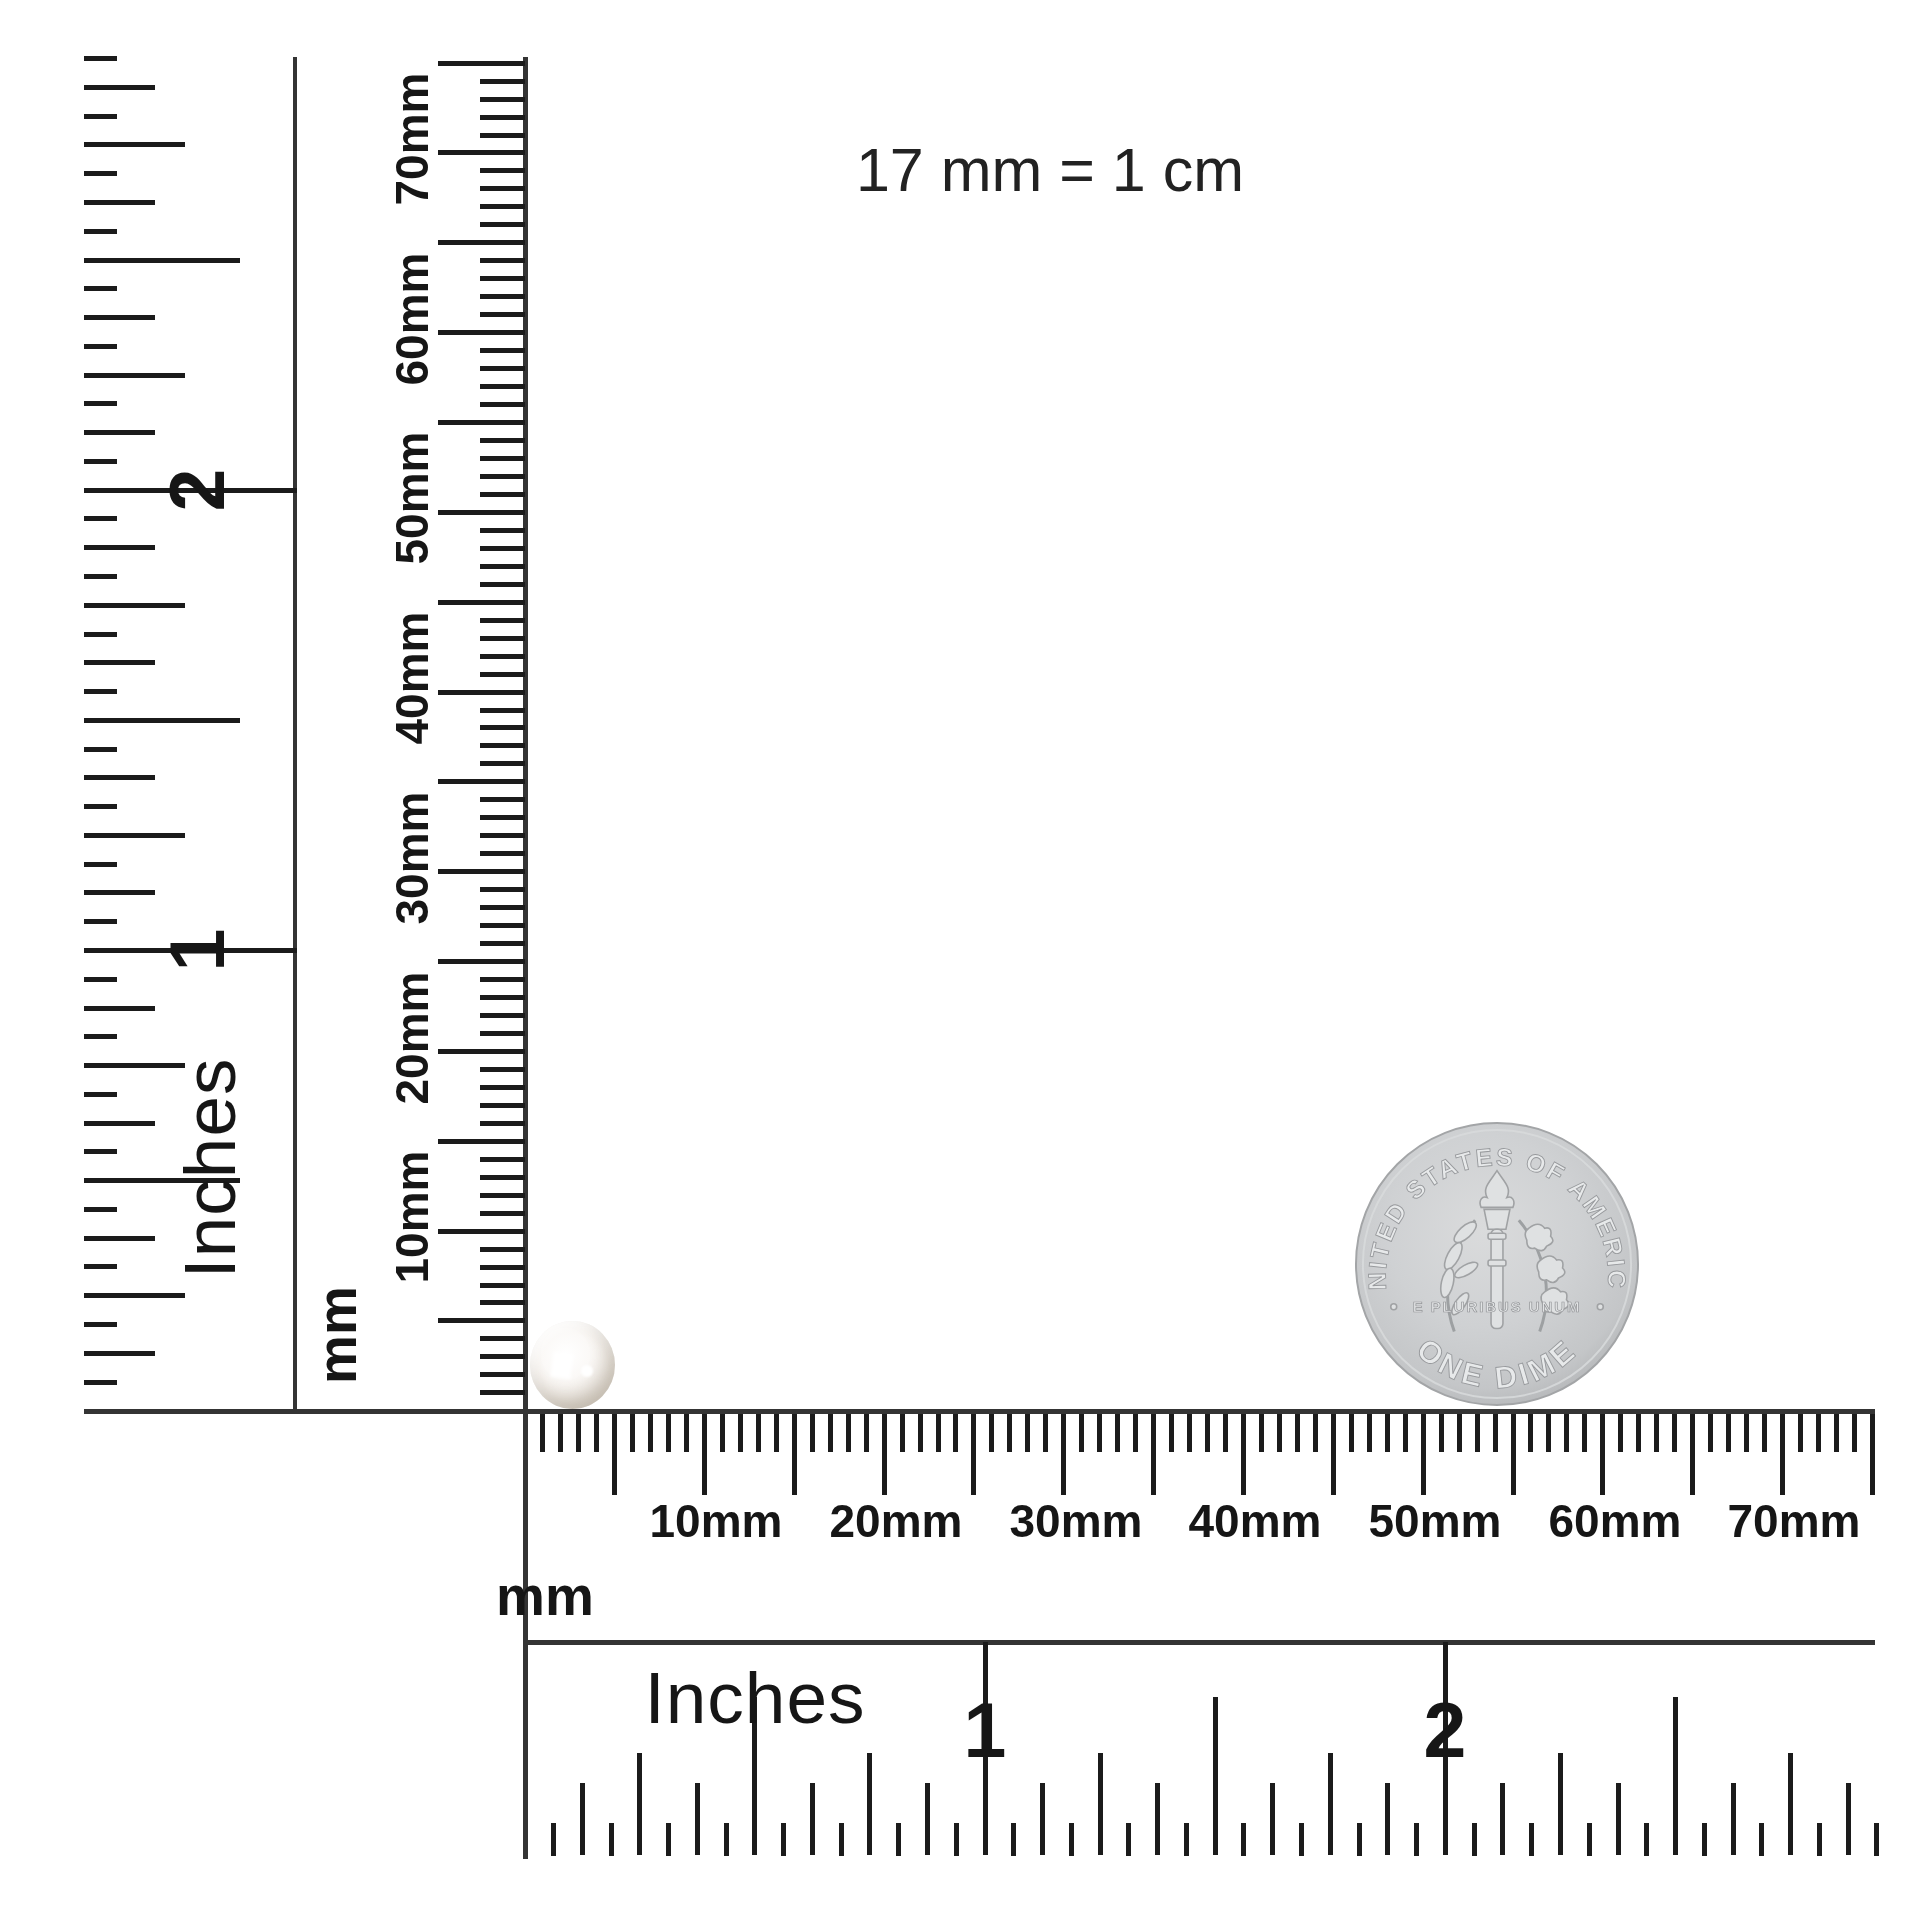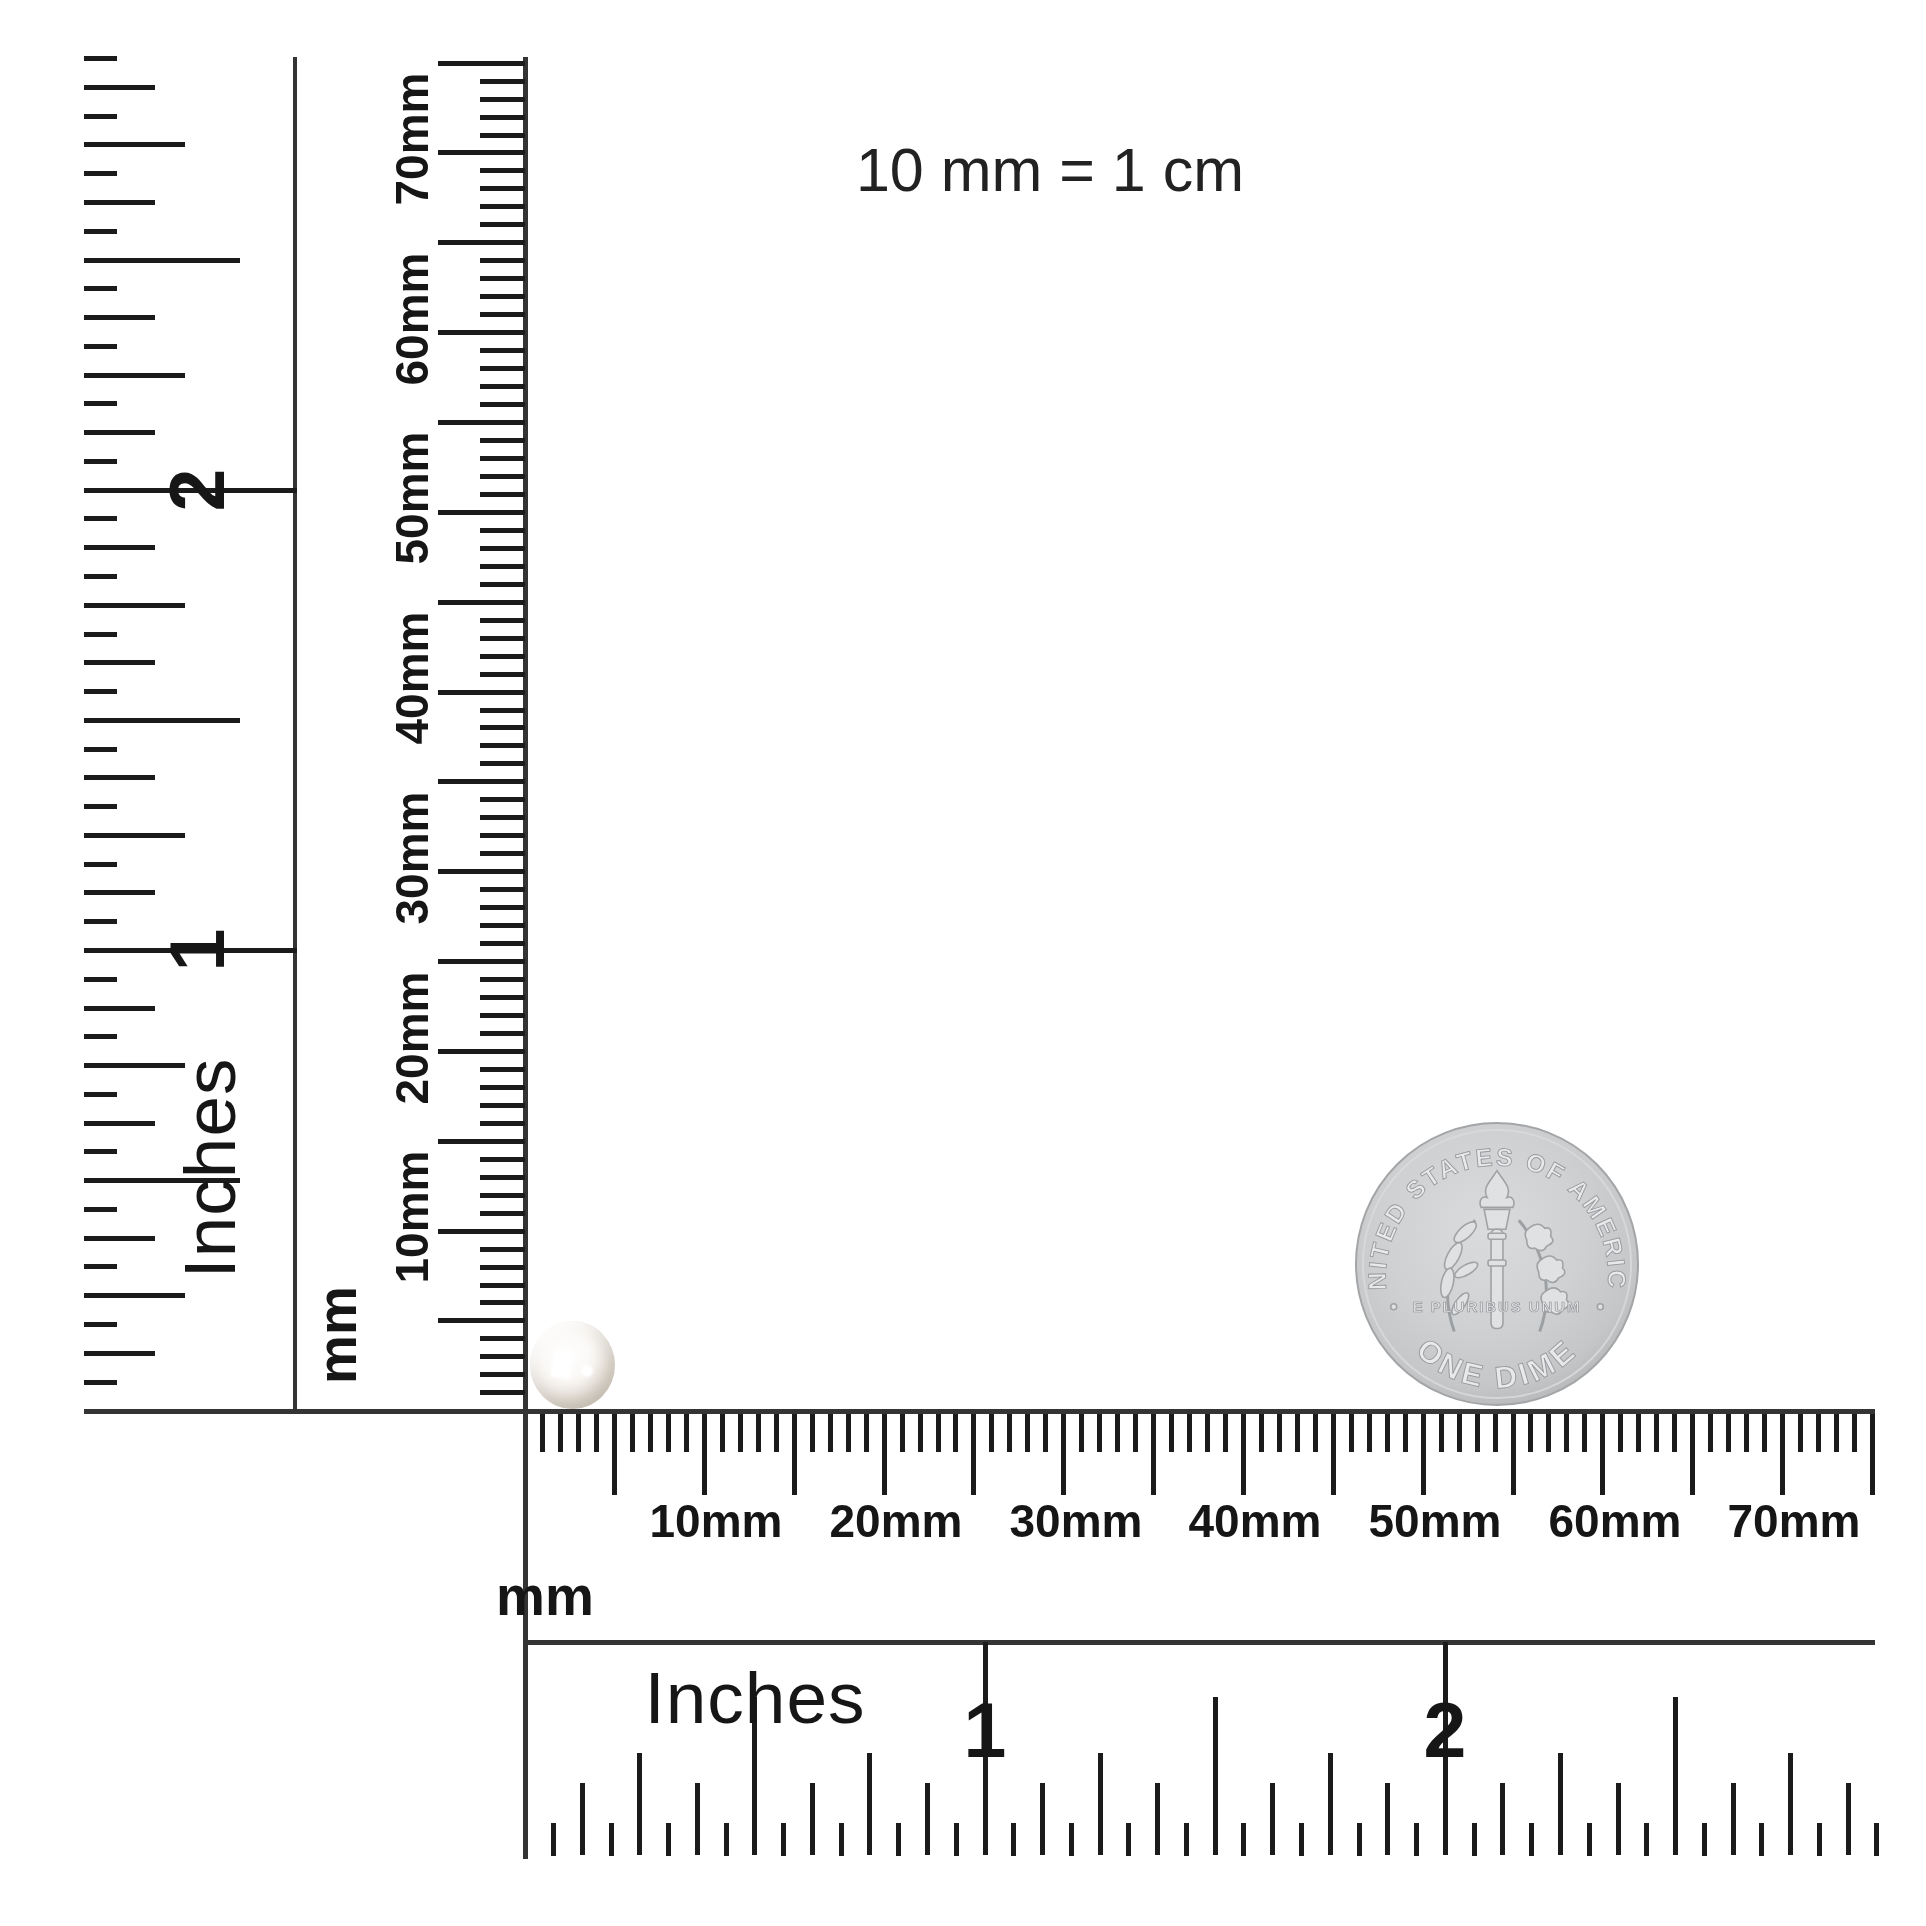--- a/index.html
+++ b/index.html
@@ -36,21 +36,21 @@
   .coin-arc{fill:#e7e9ea;stroke:#97999c;stroke-width:0.9;font-weight:bold;font-family:"Liberation Sans",sans-serif;}
   .coin-motto{fill:#e2e4e5;stroke:#939598;stroke-width:0.7;font-weight:bold;font-family:"Liberation Sans",sans-serif;letter-spacing:2px;}
   .coin-emboss{fill:#dfe1e2;stroke:#a0a2a4;stroke-width:1.6;}
   .coin-stem{fill:none;stroke:#9da0a2;stroke-width:3;}
 </style>
 </head>
 <body>
 
 <div id="canvas">
 
-  <div class="lbl scale-note center" style="left:1050px;top:170px;">10 mm = 1 cm</div>
+  <div class="lbl scale-note center" style="left:1050px;top:170px;">17 mm = 1 cm</div>
 
   <div class="frame-line" style="left:293px;top:57px;width:4px;height:1353px;"></div>
   <div class="frame-line" style="left:523px;top:57px;width:5px;height:1802px;"></div>
   <div class="frame-line" style="left:84px;top:1409px;width:1791px;height:5px;"></div>
   <div class="frame-line" style="left:525px;top:1640px;width:1350px;height:5px;"></div>
 
   <div id="left-inch-ruler">
       <div class="tick" style="left: 84px; top: 1380px; width: 33px; height: 5px;"></div>
       <div class="tick" style="left: 84px; top: 1351px; width: 71px; height: 5px;"></div>
       <div class="tick" style="left: 84px; top: 1322px; width: 33px; height: 5px;"></div>

